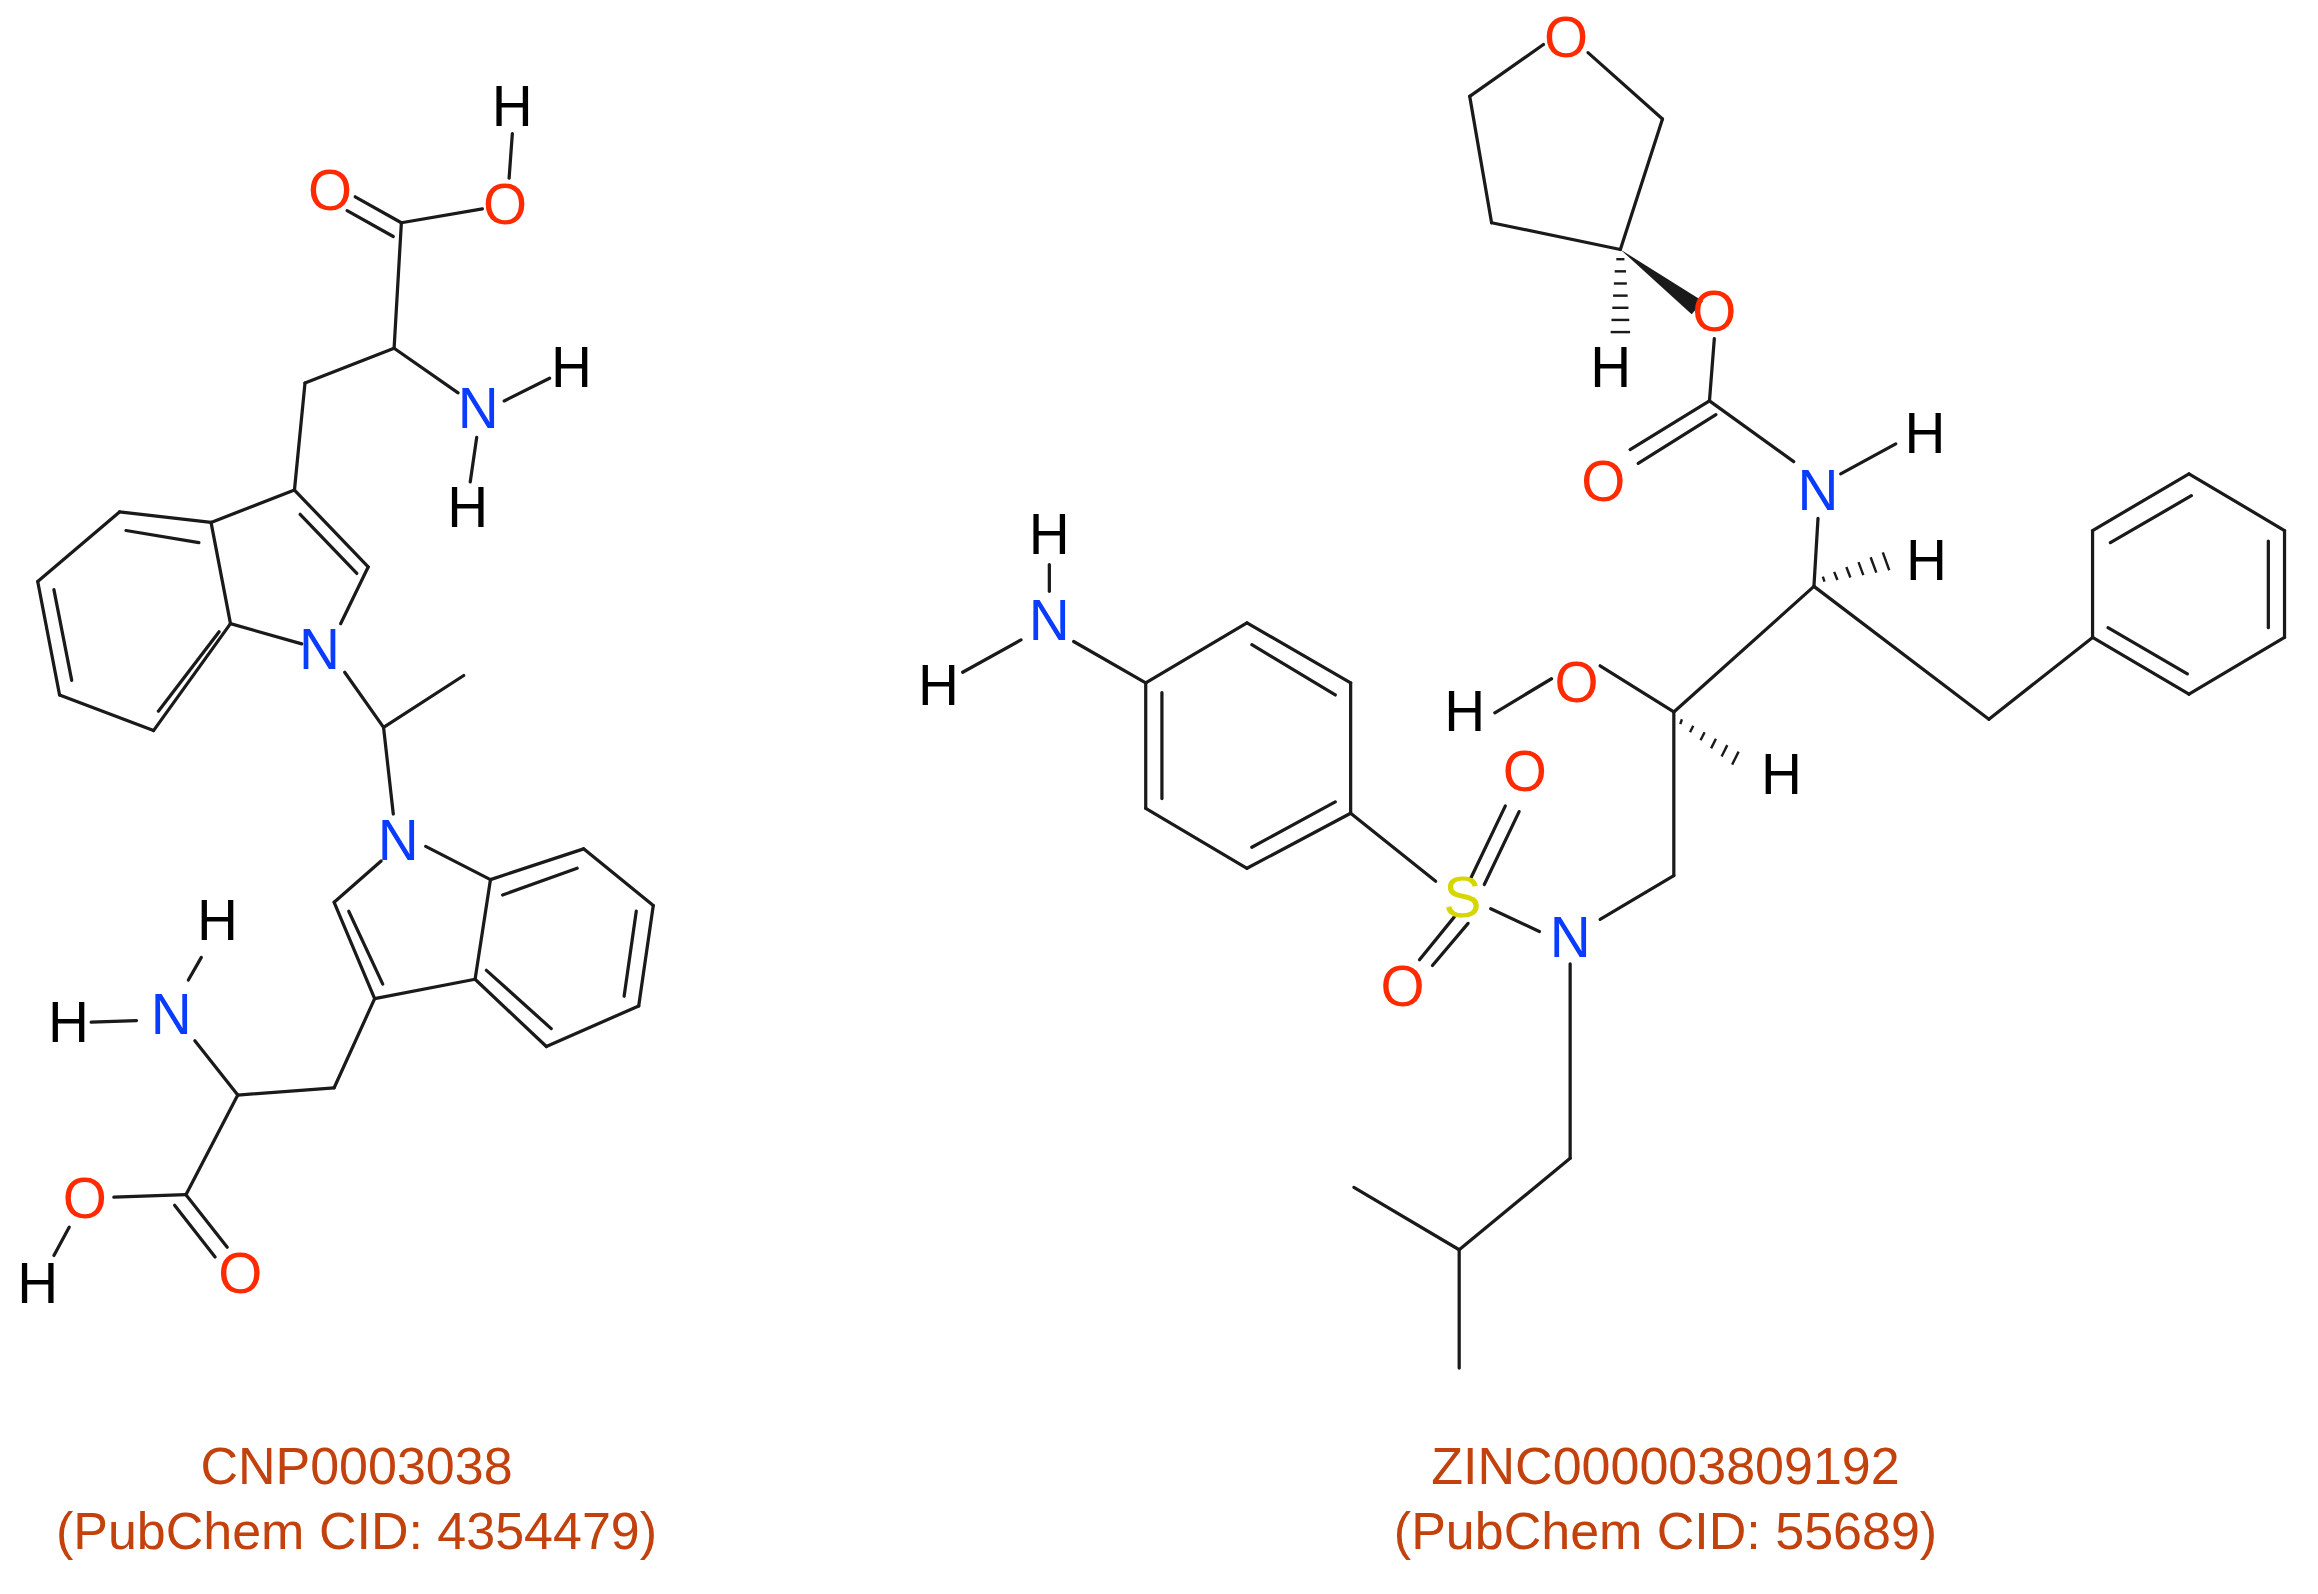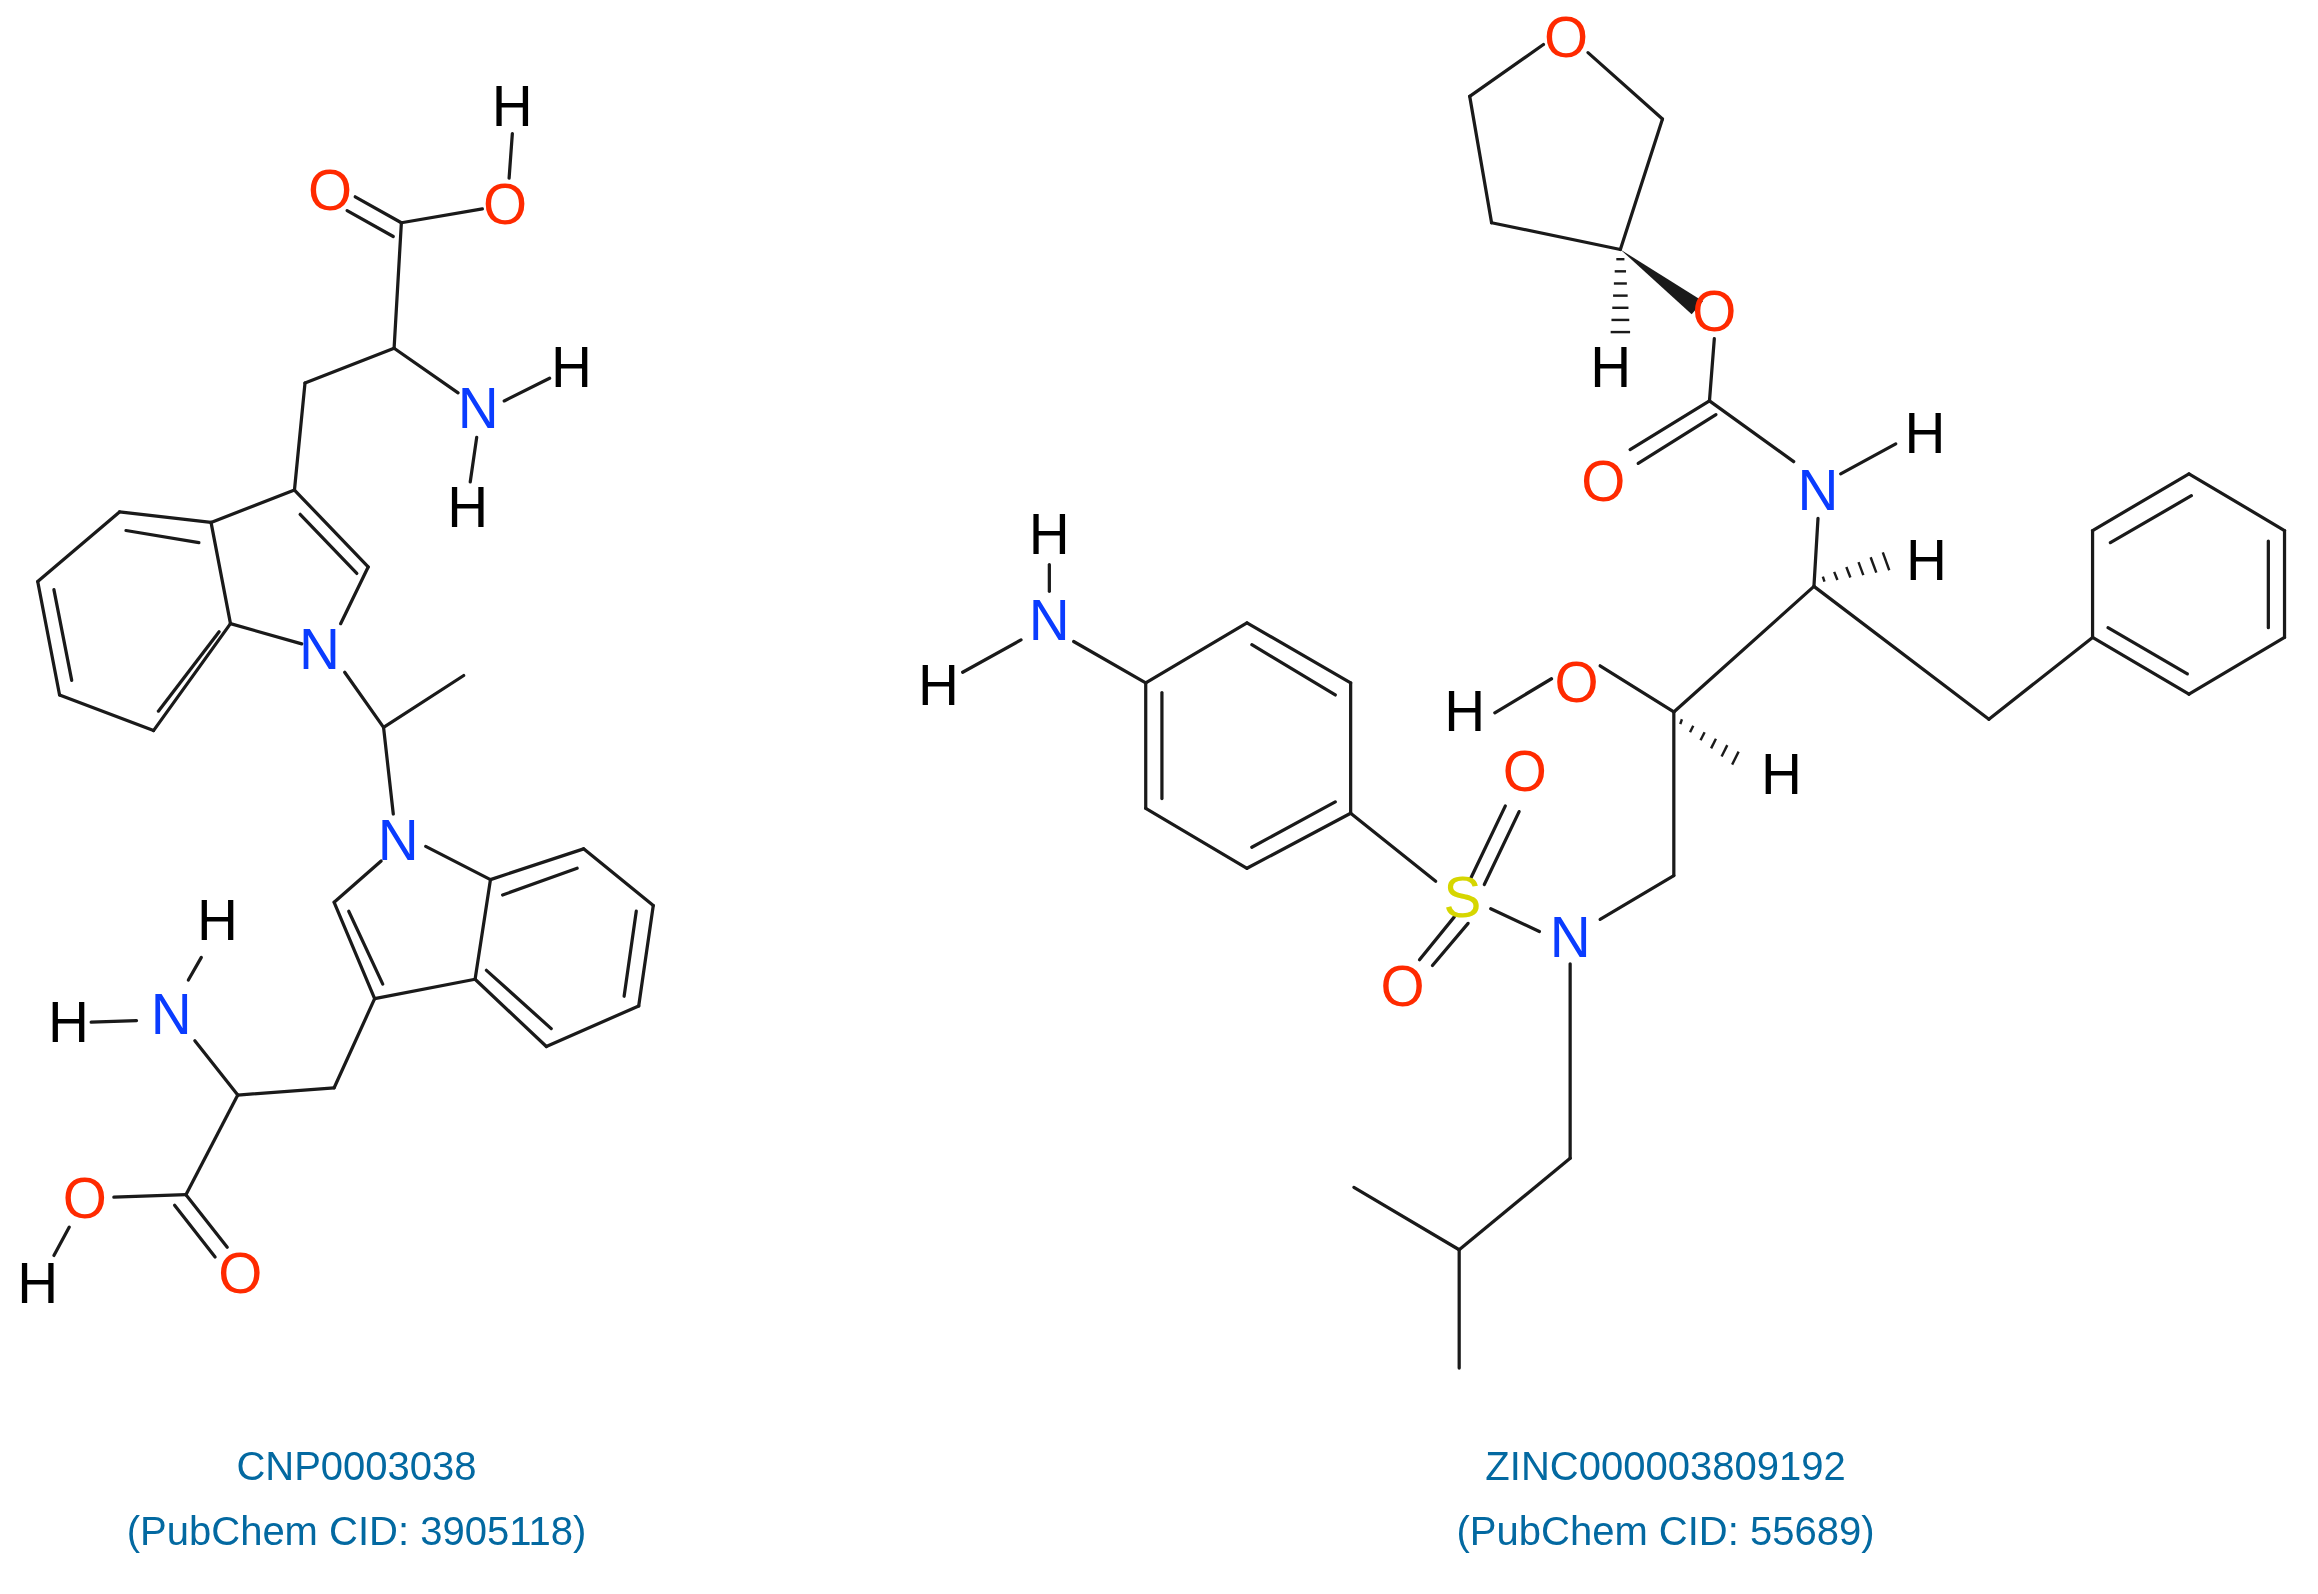--- a/index.html
+++ b/index.html
@@ -4,21 +4,21 @@
 <style>
   html, body { margin: 0; padding: 0; background: #ffffff; }
   body { width: 2319px; height: 1594px; position: relative; overflow: hidden; font-family: "Liberation Sans", sans-serif; }
   svg.mol { position: absolute; left: 0; top: 0; }
   .bond { stroke: #1a1a1a; stroke-width: 4; fill: none; stroke-linecap: round; }
   .atom { font-family: "Liberation Sans", sans-serif; font-size: 70px; text-anchor: middle; dominant-baseline: central; }
   .O { fill: #ff2a00; }
   .N { fill: #0a3cff; }
   .S { fill: #d6d600; }
   .H { fill: #000000; }
-  .caption { position: absolute; font-size: 40px; color: #0369a1; text-align: center; line-height: 65px; font-family: "Liberation Sans", sans-serif; }
+  .caption { position: absolute; font-size: 52px; color: #c2410c; text-align: center; line-height: 65px; font-family: "Liberation Sans", sans-serif; }
   .cap1 { left: 0; width: 713px; top: 1434px; }
   .cap2 { left: 1240px; width: 851px; top: 1434px; }
   .caption div { white-space: nowrap; }
 </style>
 </head>
 <body>
 
 <svg class="mol" width="2319" height="1594" viewBox="0 0 2862 1968">
 
   <g>
@@ -200,19 +200,19 @@
     <text class="atom O" x="1731" y="1218">O</text>
     <text class="atom N" x="1938" y="1158">N</text>
     <text class="atom N" x="1295" y="766">N</text>
     <text class="atom H" x="1295" y="660">H</text>
     <text class="atom H" x="1158" y="846">H</text>
   </g>
 </svg>
 
 <div class="caption cap1">
   <div>CNP0003038</div>
-  <div>(PubChem CID: 3905118)</div>
+  <div>(PubChem CID: 4354479)</div>
 </div>
 <div class="caption cap2">
   <div>ZINC000003809192</div>
   <div>(PubChem CID: 55689)</div>
 </div>
 
 
 </body></html>

